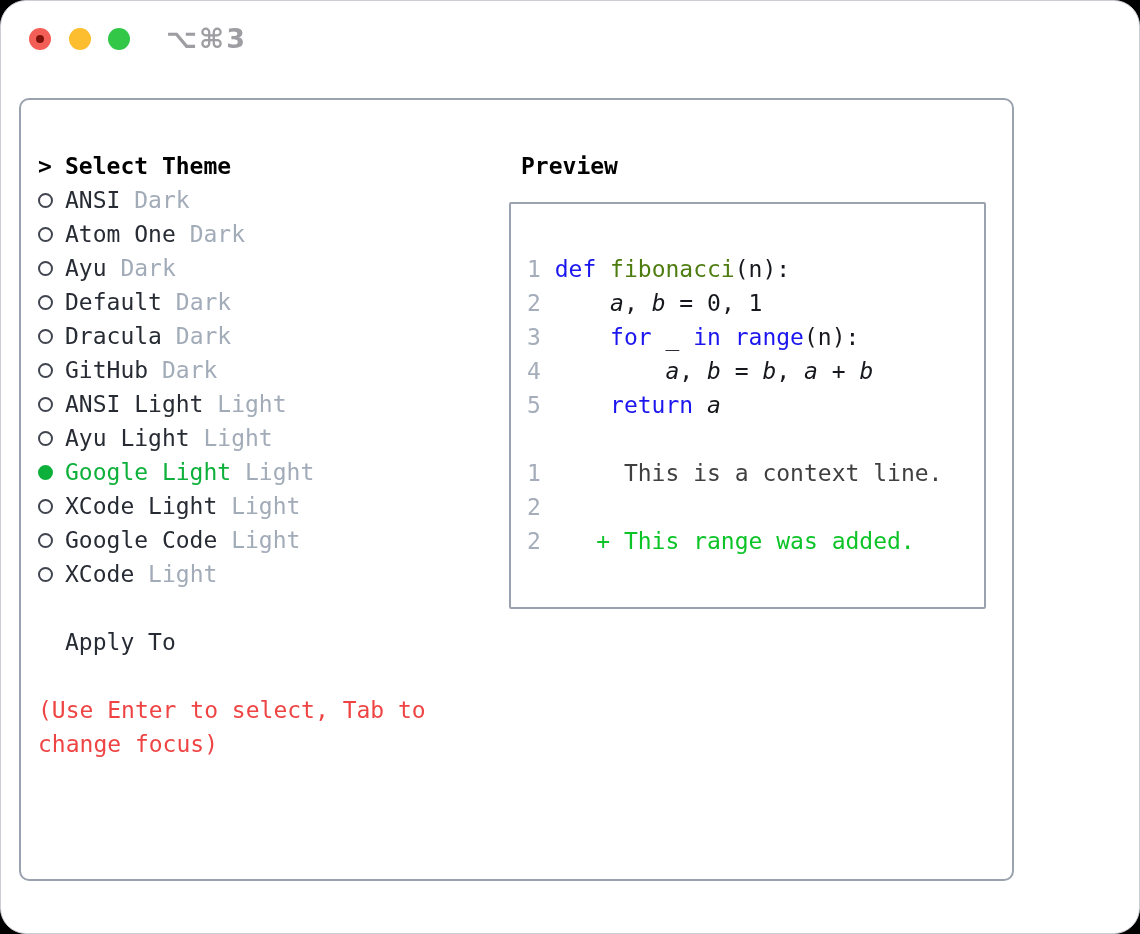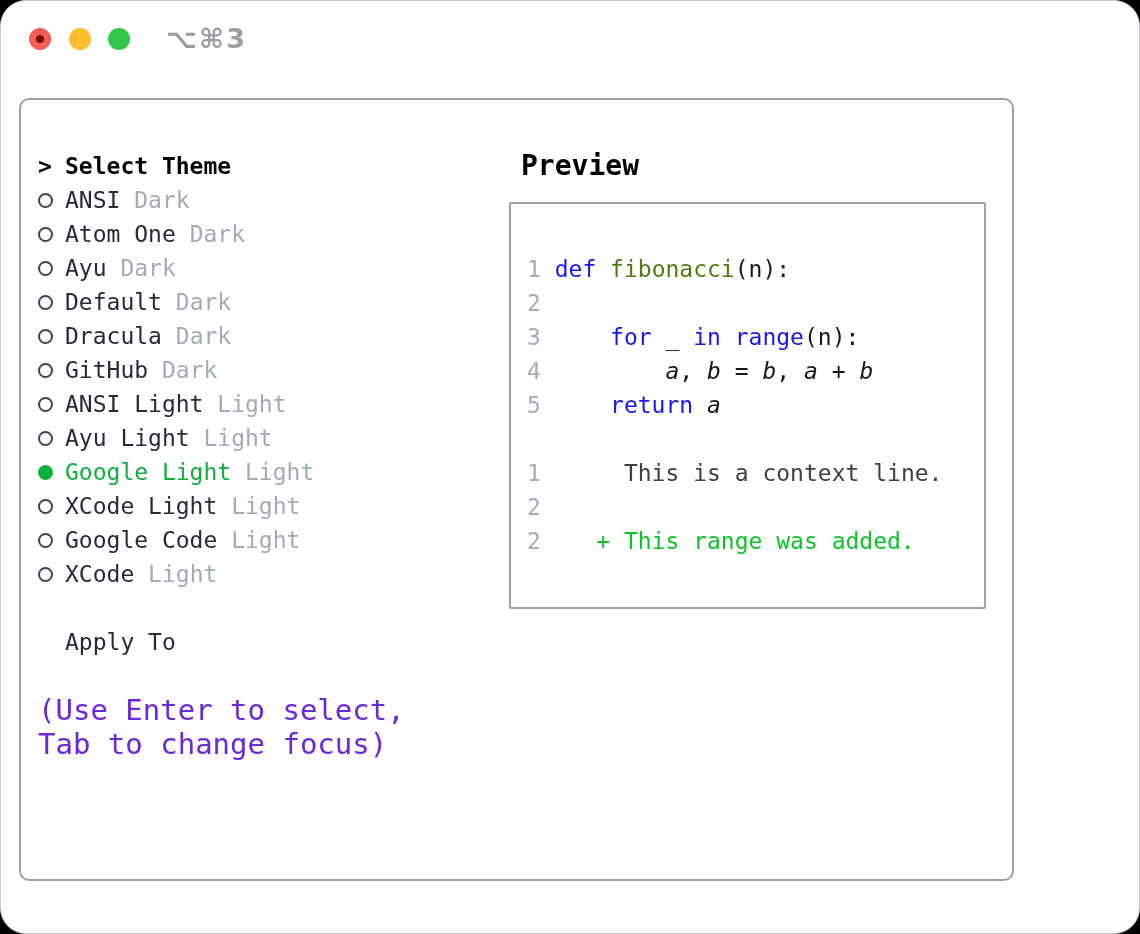--- a/index.html
+++ b/index.html
@@ -31,25 +31,25 @@
   .marker{display:inline-flex;align-items:center;width:27px;flex:0 0 27px;}
   .chev{font-weight:bold;color:#000;}
   .hdr{font-weight:bold;color:#000;}
   .radio{display:inline-block;width:15px;height:15px;box-sizing:border-box;
          border:2px solid #40454f;border-radius:50%;}
   .radio.on{border-color:#0db03a;background:#0db03a;}
   .t-name{white-space:pre;}
   .t-name.green{color:#0db03a;}
   .t-variant{white-space:pre;margin-left:1ch;color:#a2abb8;}
   .spacer{height:34px;}
-  .hint{width:430px;font-size:29px;line-height:34px;color:#6d28d9;}
+  .hint{width:430px;font-size:23px;line-height:34px;color:#ef4444;}
 
   
   .preview-label{position:absolute;left:480px;top:49px;height:34px;line-height:34px;
-         padding-left:20px;font-size:28px;font-weight:bold;color:#000;}
+         padding-left:20px;font-size:23px;font-weight:bold;color:#000;}
   .preview-box{position:absolute;left:488px;top:102px;width:477px;height:407px;
          box-sizing:border-box;border:2px solid #9aa2af;border-radius:2px;
          padding:48px 8px 0 16px;overflow:hidden;background:#fff;}
   .pline{display:flex;height:34px;line-height:34px;font-size:23px;}
   .lnum{display:inline-block;width:1ch;margin-right:1ch;color:#a5adbb;
          white-space:pre;text-align:left;flex:0 0 auto;}
   .lcode{white-space:pre;}
   .tk-pl{color:#16181d;}
   .tk-kw{color:#1b16ee;}
   .tk-fn{color:#4d7c0f;}
@@ -183,20 +183,21 @@
 
       <div class="preview-label">Preview</div>
       <div class="preview-box">
         <div>
             <div class="pline">
               <span class="lnum">1</span>
               <span class="lcode"><span class="tk-kw">def</span><span class="tk-pl"> </span><span class="tk-fn">fibonacci</span><span class="tk-pl">(n):</span></span>
             </div>
             <div class="pline">
               <span class="lnum">2</span>
+              <span class="lcode"><span class="tk-pl">    </span><span class="tk-var">a</span><span class="tk-pl">, </span><span class="tk-var">b</span><span class="tk-pl"> = 0, 1</span></span>
             </div>
             <div class="pline">
               <span class="lnum">3</span>
               <span class="lcode"><span class="tk-pl">    </span><span class="tk-kw">for</span><span class="tk-pl"> _ </span><span class="tk-kw">in</span><span class="tk-pl"> </span><span class="tk-kw">range</span><span class="tk-pl">(n):</span></span>
             </div>
             <div class="pline">
               <span class="lnum">4</span>
               <span class="lcode"><span class="tk-pl">        </span><span class="tk-var">a</span><span class="tk-pl">, </span><span class="tk-var">b</span><span class="tk-pl"> = </span><span class="tk-var">b</span><span class="tk-pl">, </span><span class="tk-var">a</span><span class="tk-pl"> + </span><span class="tk-var">b</span></span>
             </div>
             <div class="pline">

